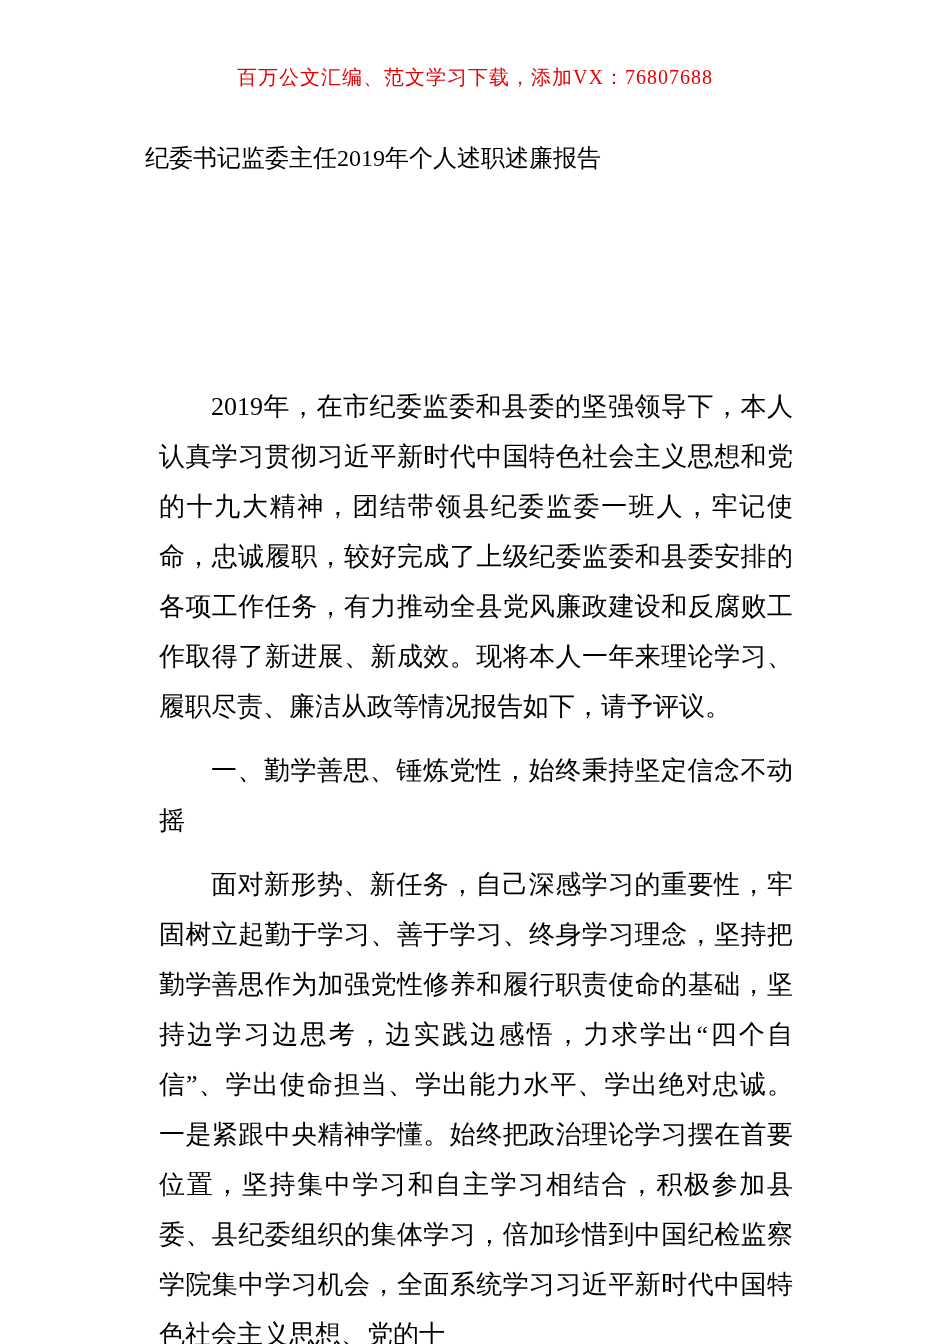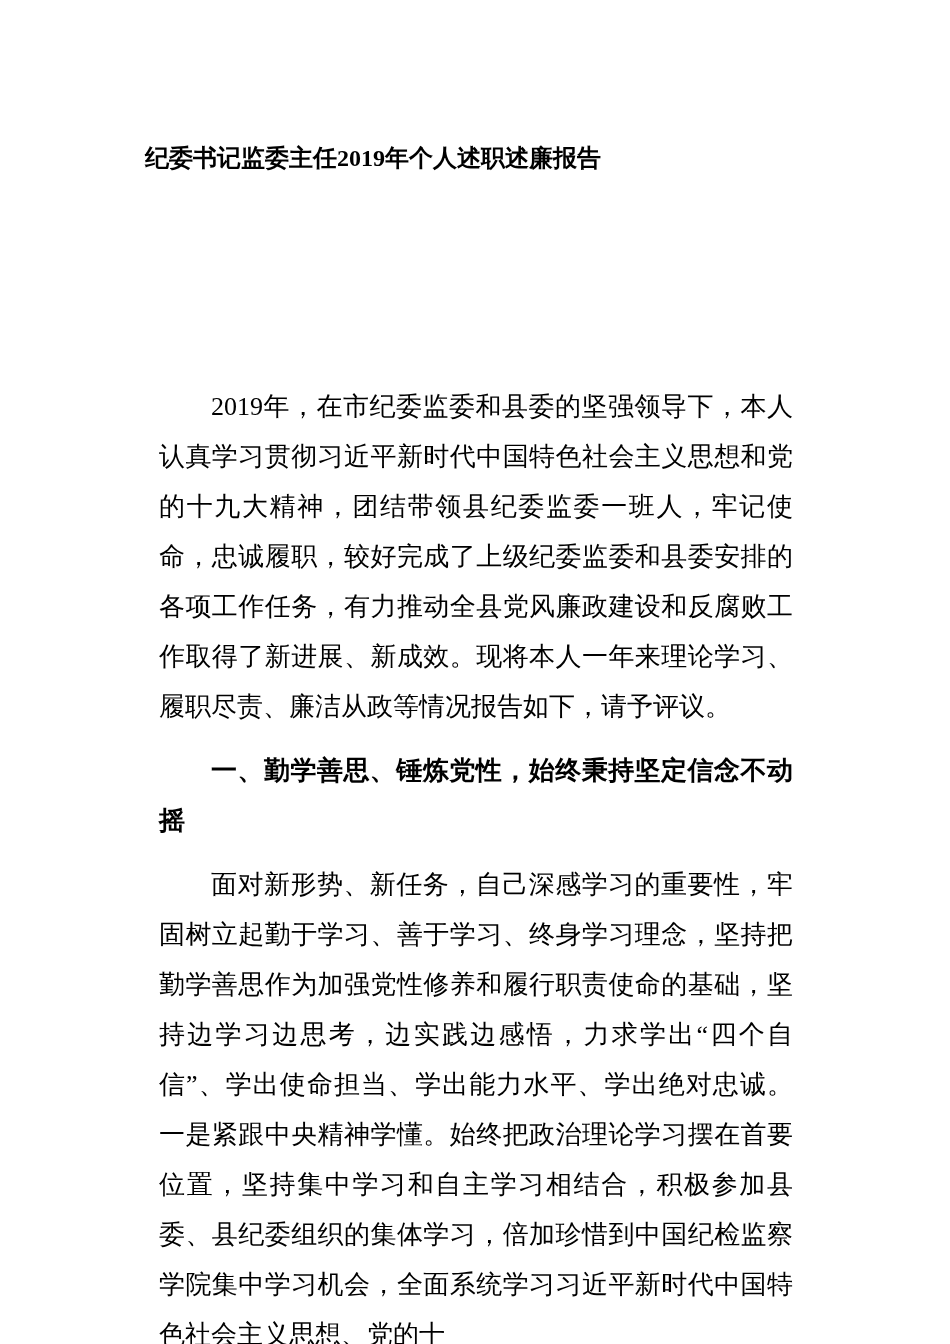--- a/index.html
+++ b/index.html
@@ -28,49 +28,50 @@
     color: #e60000;
     letter-spacing: 1px;
   }
   .doc-title {
     position: absolute;
     top: 142px;
     left: 145px;
     width: 662px;
     margin: 0;
     font-size: 24px;
-    font-weight: bold;
+    font-weight: normal;
     line-height: 32px;
     color: #000000;
   }
   .content {
     position: absolute;
     top: 368px;
     left: 145px;
     width: 662px;
     font-size: 26px;
     line-height: 50px;
     text-align: justify;
     color: #000000;
   }
   .content p {
     margin: 14px;
     padding: 0;
     text-indent: 2em;
     word-break: break-all;
   }
   .content p.bold {
-    font-weight: bold;
+    font-weight: normal;
   }
 </style>
 </head>
 <body>
 
 <div class="page">
 
+  <div class="header-notice">百万公文汇编、范文学习下载，添加VX：76807688</div>
 
   <h1 class="doc-title">纪委书记监委主任2019年个人述职述廉报告</h1>
 
   <div class="content">
     <p>2019年，在市纪委监委和县委的坚强领导下，本人认真学习贯彻习近平新时代中国特色社会主义思想和党的十九大精神，团结带领县纪委监委一班人，牢记使命，忠诚履职，较好完成了上级纪委监委和县委安排的各项工作任务，有力推动全县党风廉政建设和反腐败工作取得了新进展、新成效。现将本人一年来理论学习、履职尽责、廉洁从政等情况报告如下，请予评议。</p>
     <p class="bold">一、勤学善思、锤炼党性，始终秉持坚定信念不动摇</p>
     <p>面对新形势、新任务，自己深感学习的重要性，牢固树立起勤于学习、善于学习、终身学习理念，坚持把勤学善思作为加强党性修养和履行职责使命的基础，坚持边学习边思考，边实践边感悟，力求学出“四个自信”、学出使命担当、学出能力水平、学出绝对忠诚。一是紧跟中央精神学懂。始终把政治理论学习摆在首要位置，坚持集中学习和自主学习相结合，积极参加县委、县纪委组织的集体学习，倍加珍惜到中国纪检监察学院集中学习机会，全面系统学习习近平新时代中国特色社会主义思想、党的十</p>
   </div>
 
 </div>

